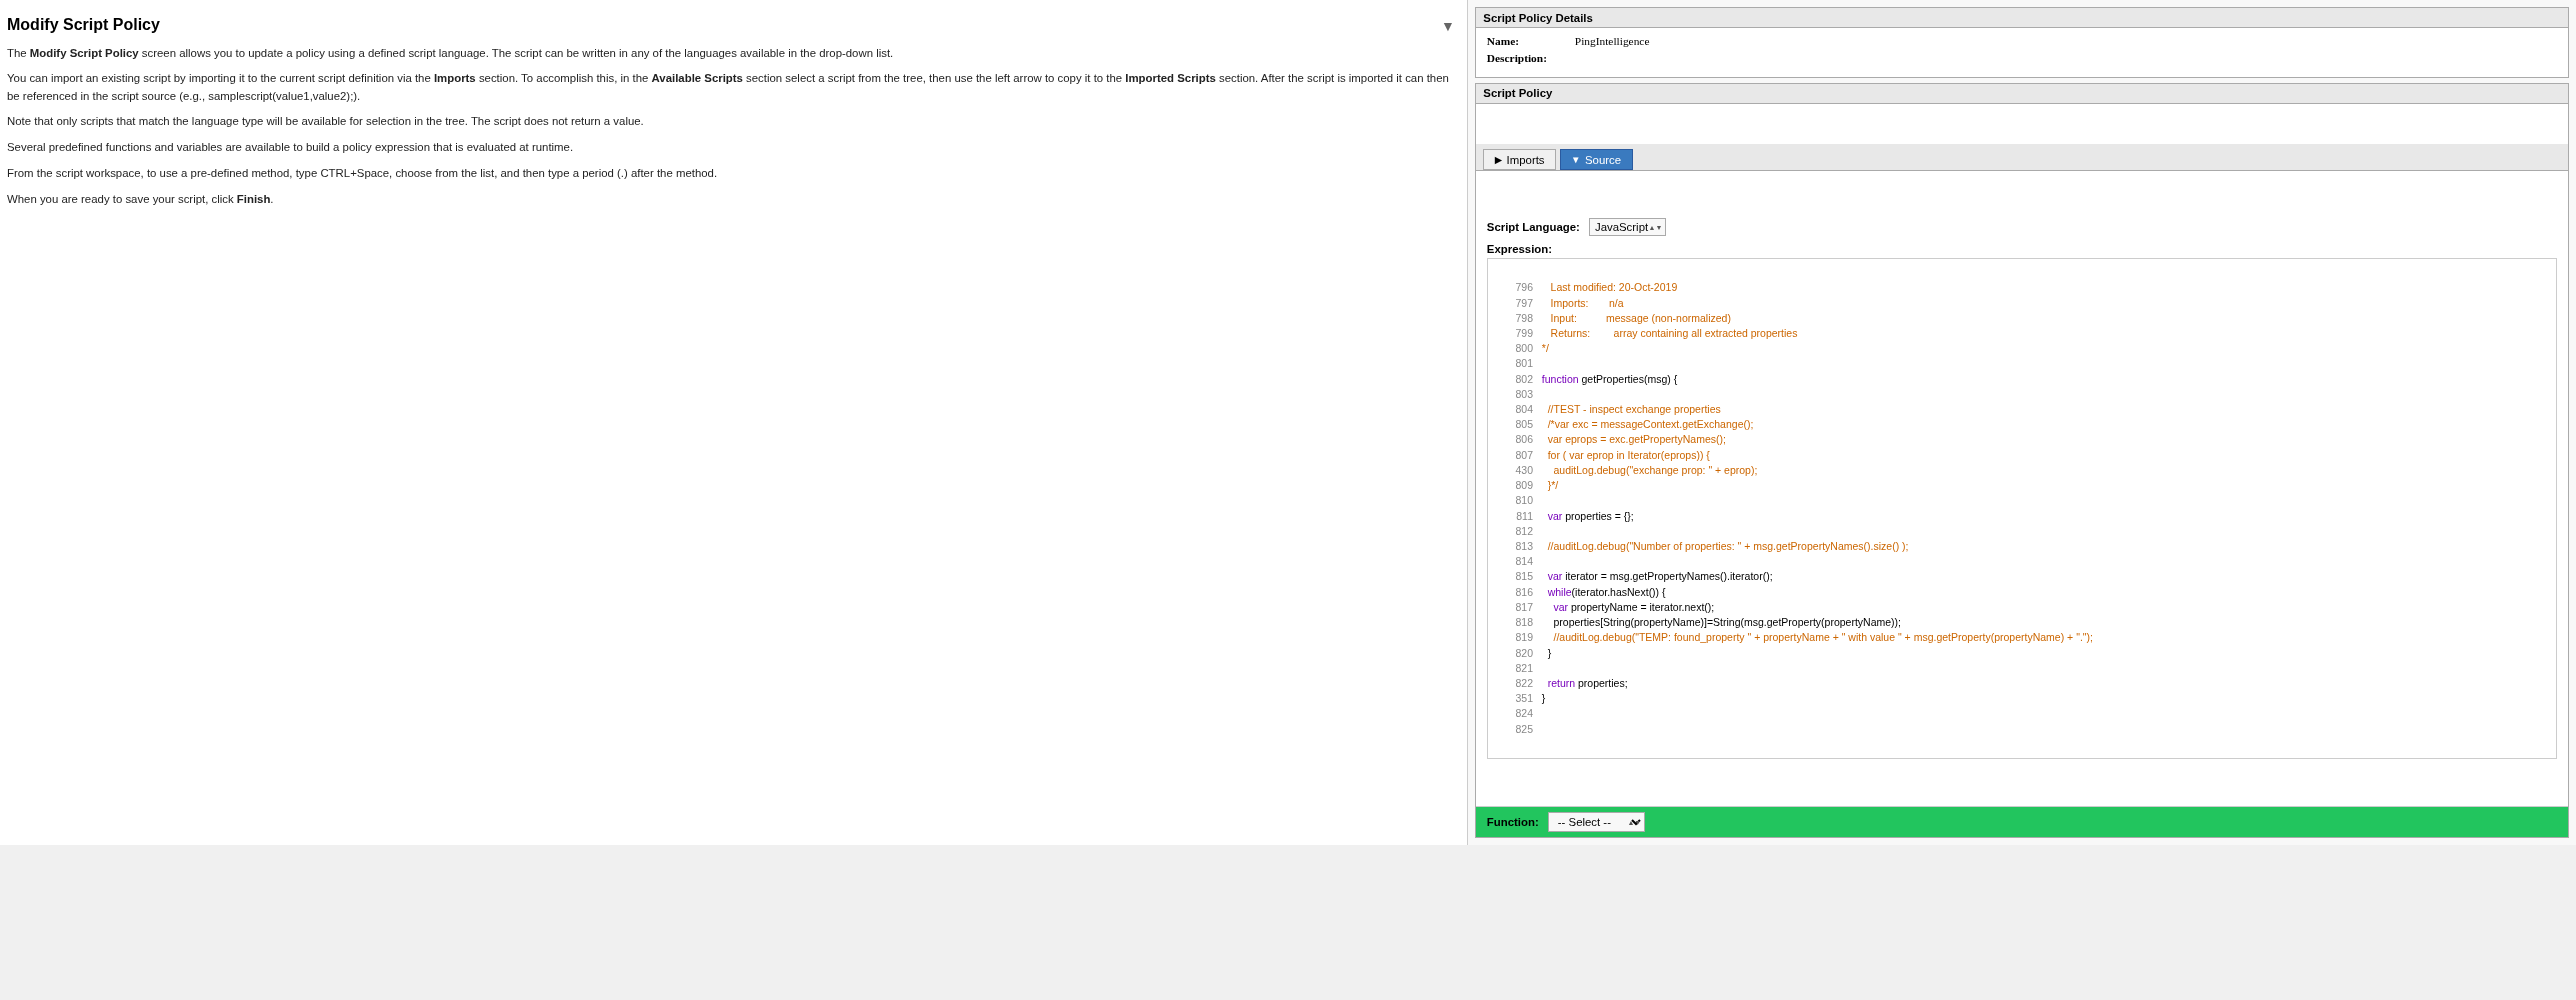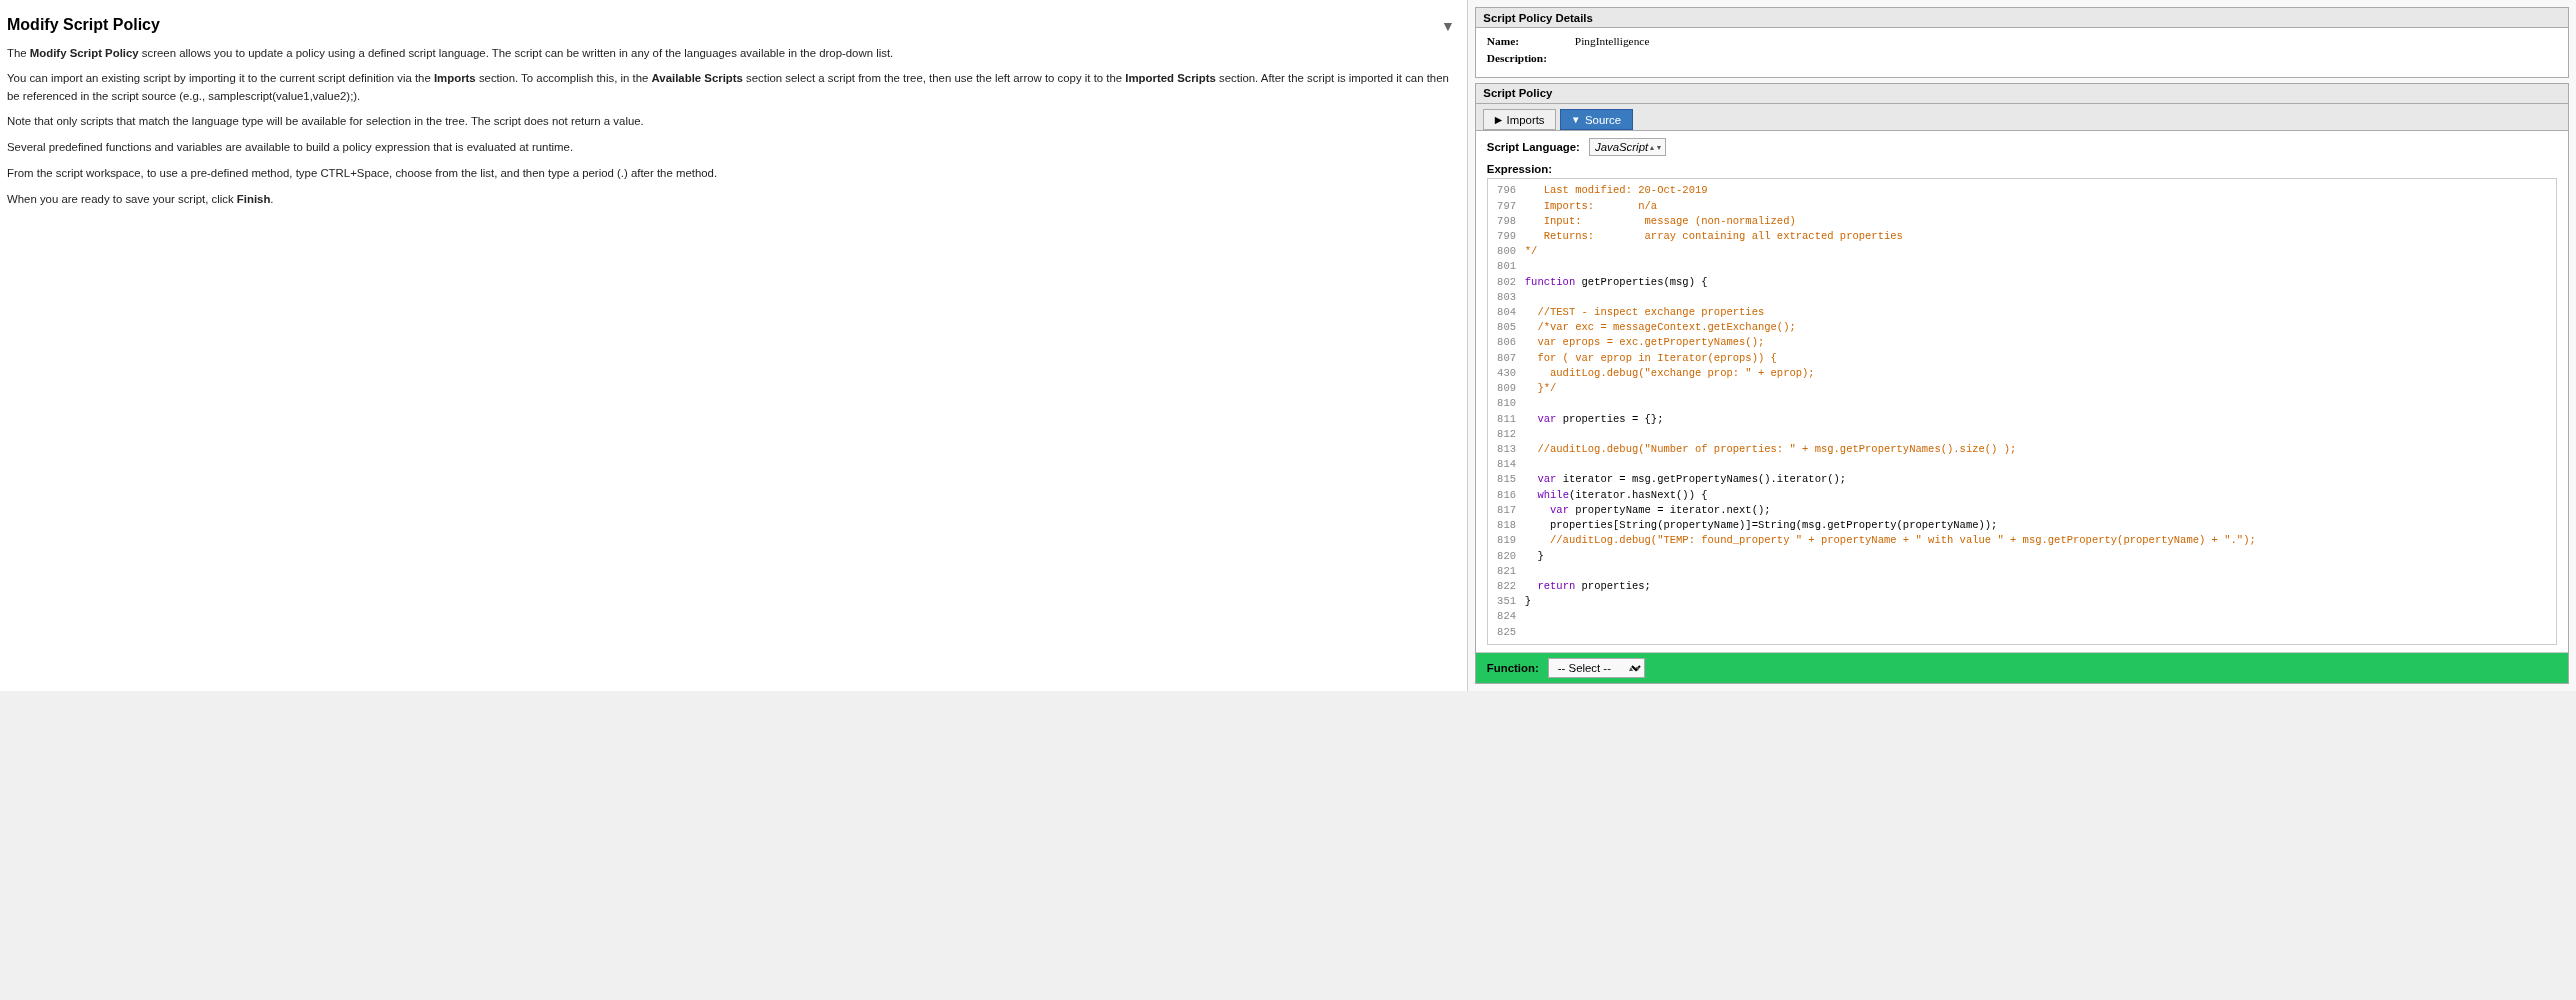--- a/index.html
+++ b/index.html
@@ -86,20 +86,21 @@
       color: #000;
     }
     
     .policy-section {
       background: #fff;
       border: 0.9px solid #aaa;
       margin: 0 7px 7px 7px;
       flex: 1;
       display: flex;
       flex-direction: column;
+      gap: 40px;
     }
     .tabs-container {
       display: flex;
       padding: 5.3px 7px 0 7px;
       background: #e8e8e8;
       border-bottom: 0.9px solid #aaa;
     }
     .tab {
       display: flex;
       align-items: center;
@@ -140,21 +141,20 @@
     .script-language-select {
       padding: 1.8px 16px 1.8px 5.3px;
       border: 0.9px solid #aaa;
       background: #f8f8f8;
       font-size: 11.4px;
       cursor: pointer;
       appearance: none;
       -webkit-appearance: none;
       background-image: none;
       position: relative;
-      font-style: italic;
     }
     .select-wrapper {
       position: relative;
       display: inline-block;
     }
     .select-wrapper::after {
       content: '▲▼';
       font-size: 7px;
       position: absolute;
       right: 3.5px;
@@ -166,24 +166,24 @@
     }
     .expression-label {
       font-weight: bold;
       margin-bottom: 3.5px;
       color: #000;
     }
     .code-editor {
       flex: 1;
       border: 0.9px solid #ccc;
       background: #fff;
-      font-family: Liberation Mono, monospace;
+      font-family: Liberation Sans, sans-serif;
       font-size: 10.5px;
       overflow: auto;
-      padding: 4px;
+      padding: 21px;
       min-height: 280px;
     }
     .code-line {
       display: flex;
       line-height: 1.45;
       white-space: pre;
     }
     .line-num {
       color: #888;
       min-width: 33px;

